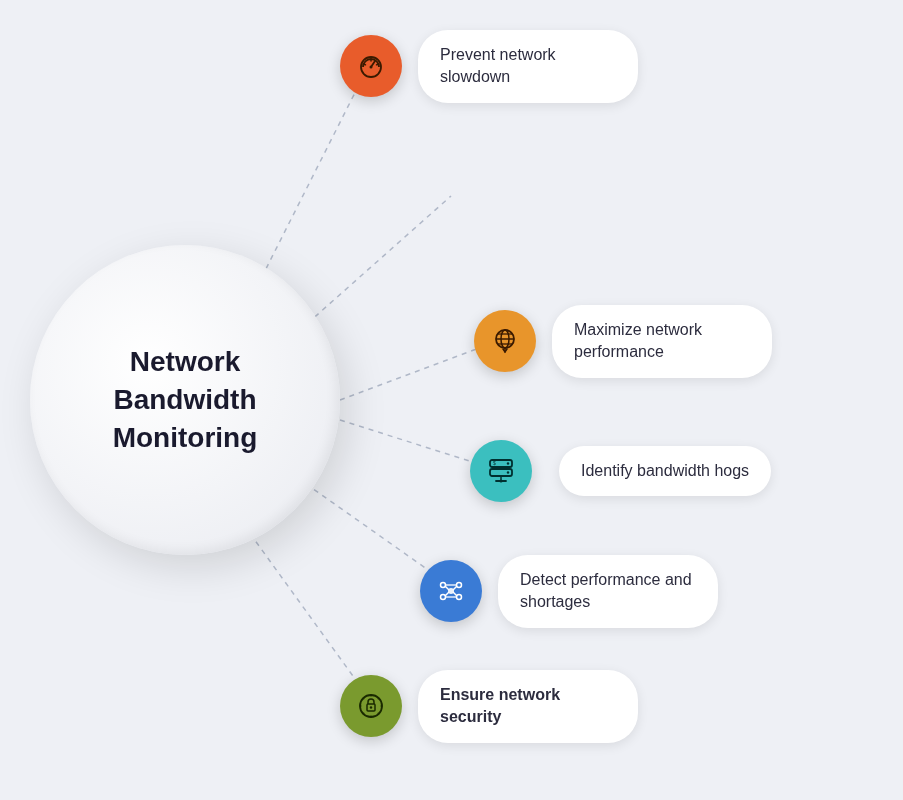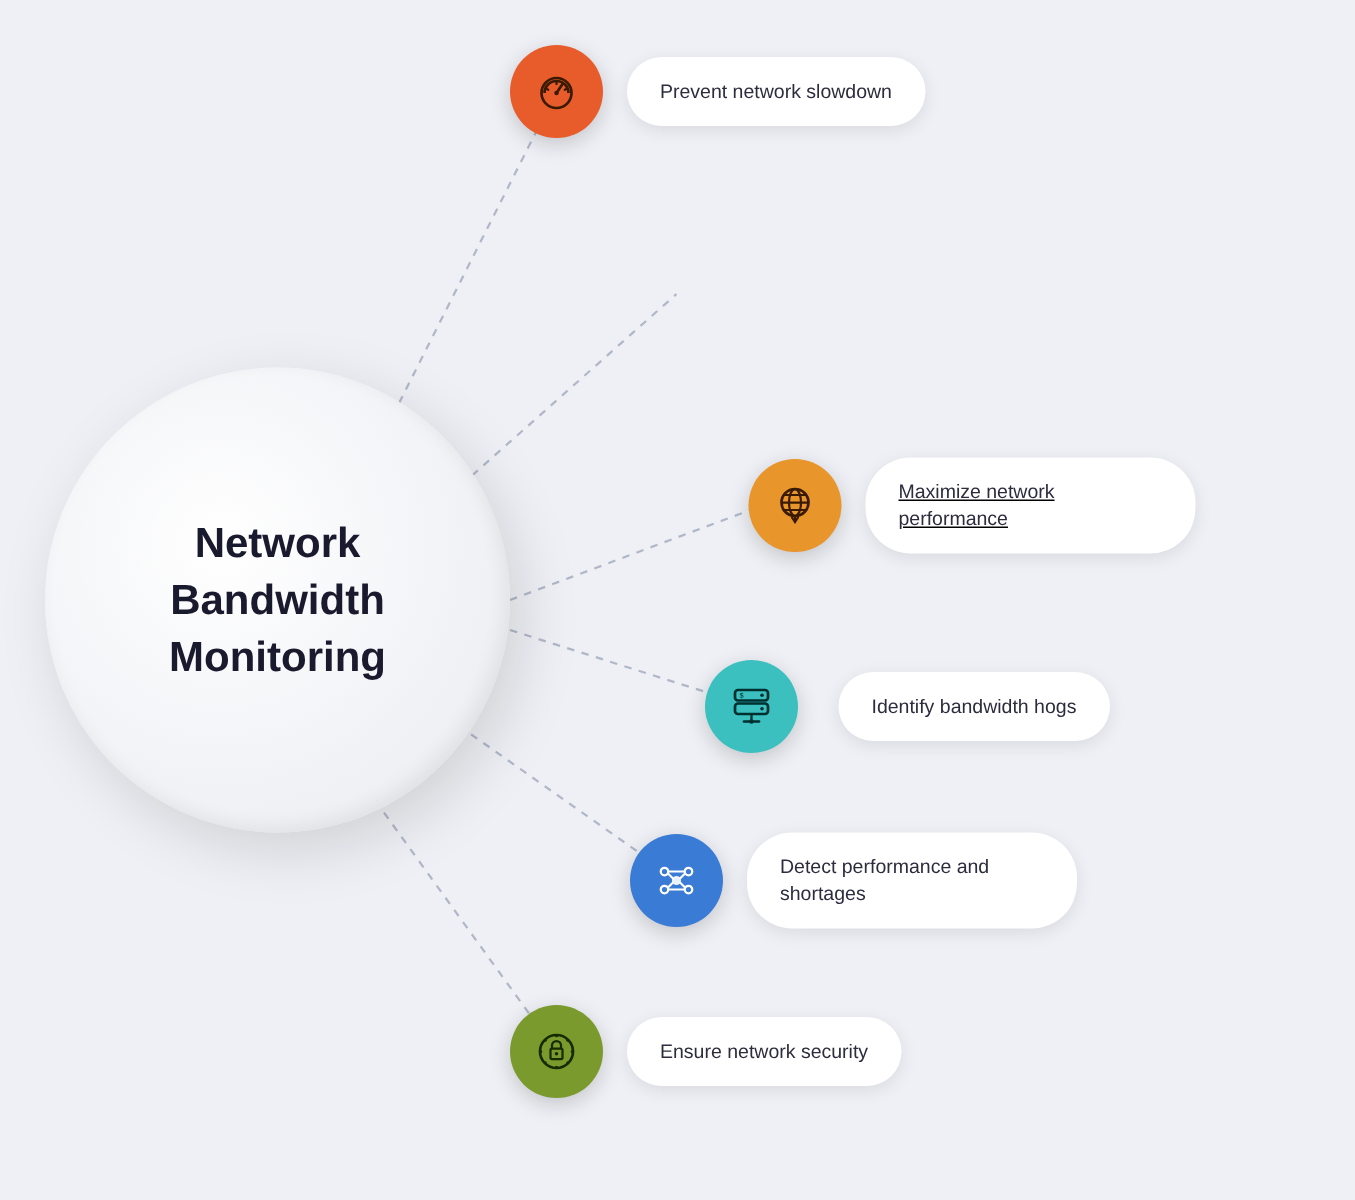--- a/index.html
+++ b/index.html
@@ -78,43 +78,43 @@
 
     .feature-icon svg {
       width: 32px;
       height: 32px;
     }
 
     .feature-label {
       background: #ffffff;
       border-radius: 30px;
       padding: 14px 22px;
-      font-size: 13px;
+      font-size: 16px;
       color: #2c2c3e;
       line-height: 1.4;
       box-shadow: 0 3px 12px rgba(0,0,0,0.09);
       min-width: 170px;
       max-width: 220px;
     }
 
     
     .icon-red    { background: #e85c2b; }
     .icon-orange { background: #f5a623; }
     .icon-amber  { background: #e8952b; }
     .icon-teal   { background: #3bbfbf; }
     .icon-blue   { background: #3a7bd5; }
     .icon-green  { background: #7a9a2e; }
 
     
     .feat-1 { top: 30px;  left: 340px; }
     .feat-2 { top: 165px; left: 420px; }
-    .feat-3 { top: 305px; left: 499px; text-decoration: underline; }
+    .feat-3 { top: 305px; left: 474px; }
     .feat-4 { top: 440px; left: 470px; gap: 27px; }
     .feat-5 { top: 555px; left: 420px; }
-    .feat-6 { top: 670px; left: 340px; }
+    .feat-6 { top: 670px; left: 340px; font-weight: bold; }
 
   </style>
 </head>
 <body>
 
 <div class="diagram-container">
 
   <svg class="lines-svg">
 
     <line x1="230" y1="340" x2="371" y2="61" stroke="#b0b8c8" stroke-width="1.5" stroke-dasharray="5,5"></line>

